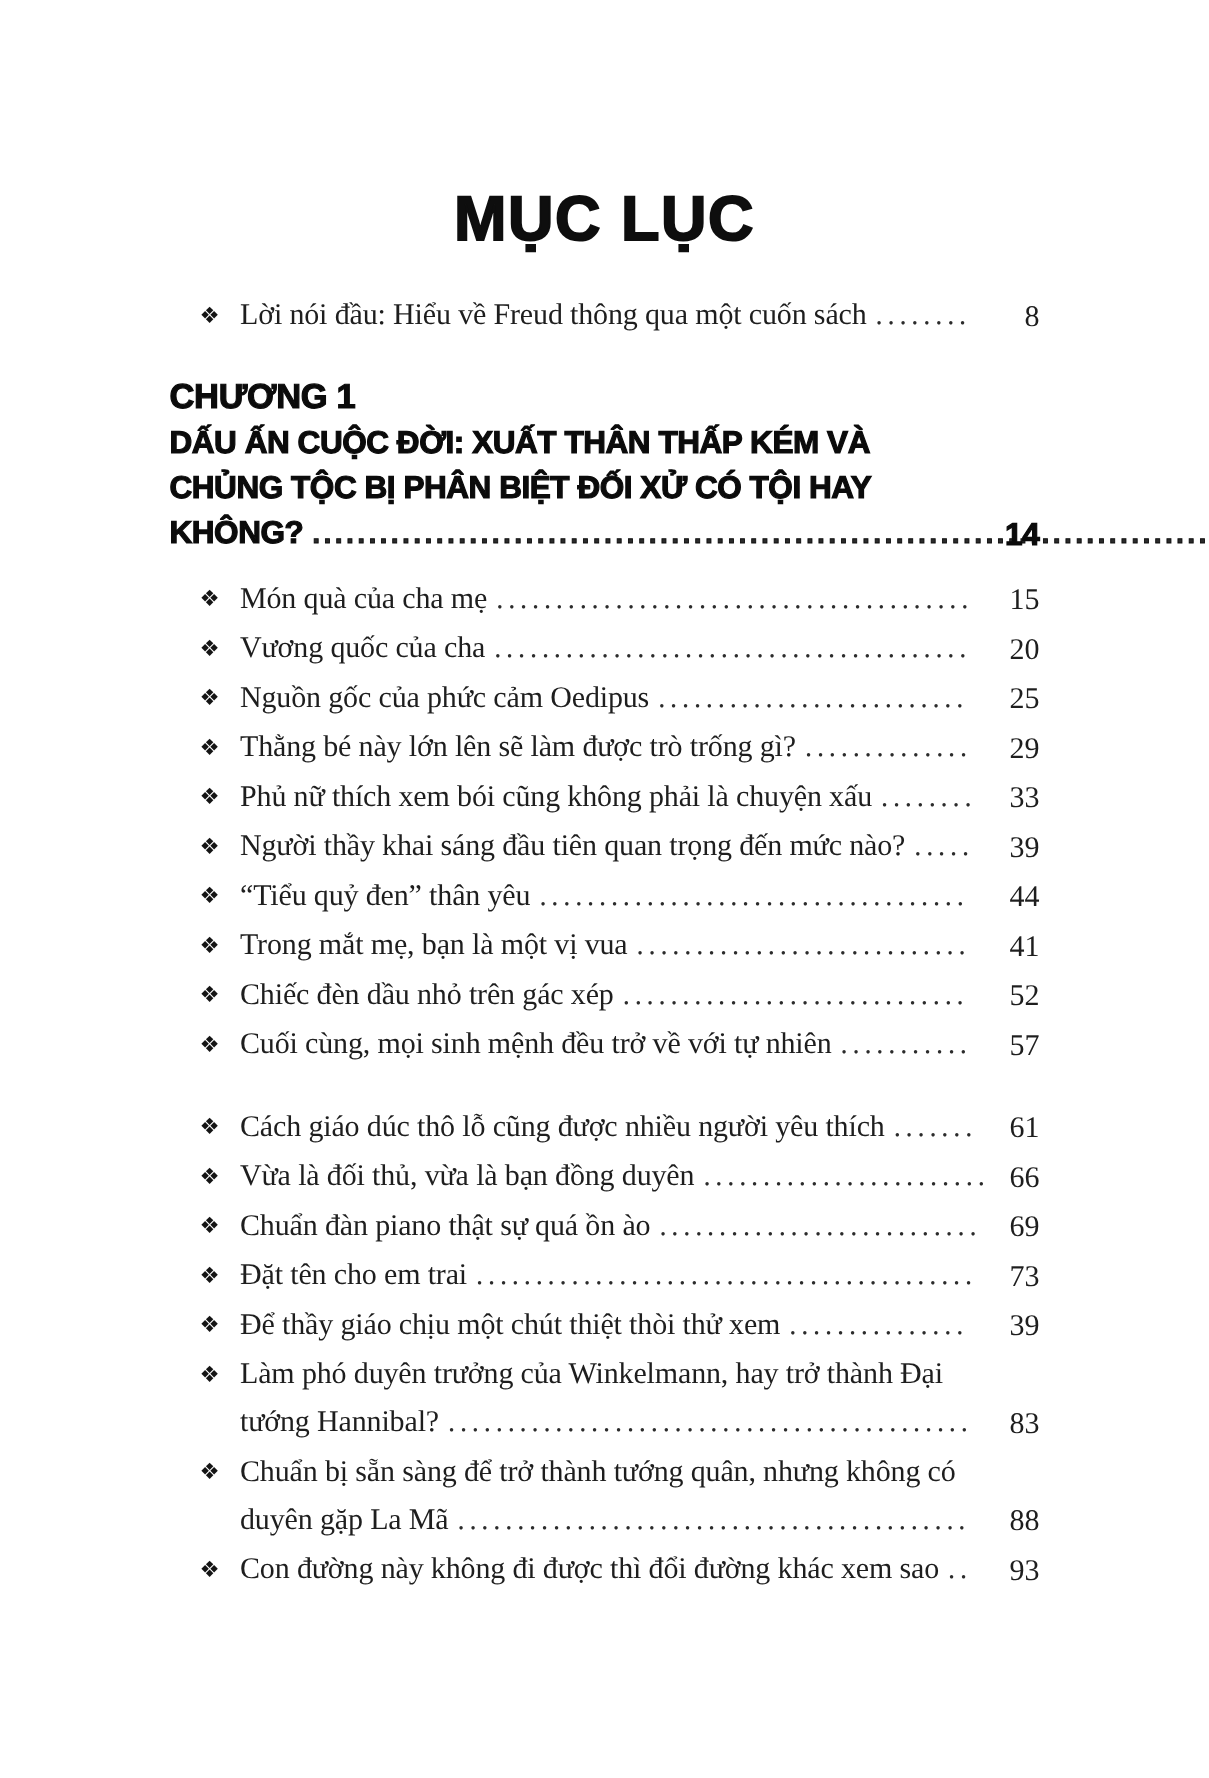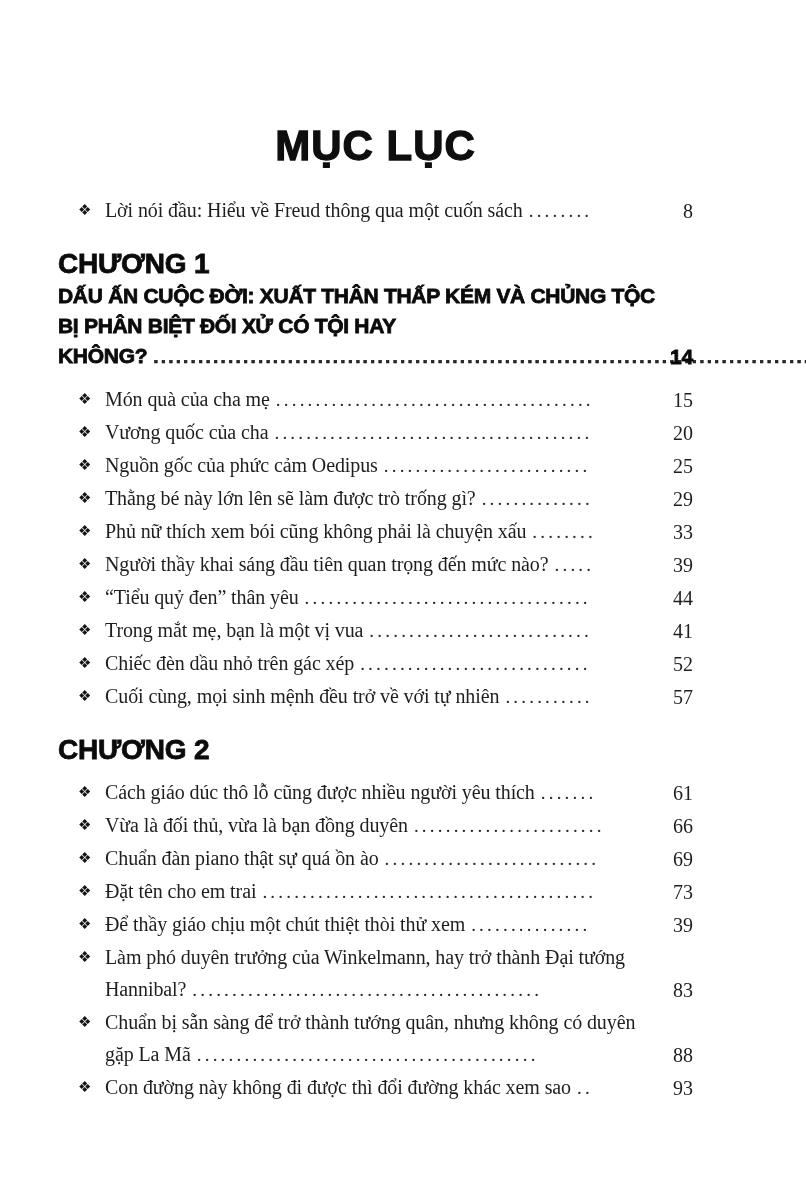--- a/index.html
+++ b/index.html
@@ -1,20 +1,20 @@
 <!DOCTYPE html>
 <html><head>
 <meta charset="utf-8">
 <style>
   html,body{margin:0;padding:0;background:#ffffff;}
   .page{
     position:relative;
     width:806px;height:1185px;
     box-sizing:border-box;
-    padding:124px 113px 0 58px;
+    padding:124px 113px 0 113px;
     background:#ffffff;
     color:#1e1e1e;
     font-family:"Liberation Serif",serif;
     overflow:hidden;
   }
   .page-title{
     margin:0 0 26px 0;
     text-align:center;
     font-family:"Liberation Sans",sans-serif;
     font-weight:bold;
@@ -51,21 +51,21 @@
   .pagenum{
     position:absolute;
     right:0;bottom:0;
     line-height:32px;
     text-align:right;
   }
   .chapter{margin-top:22px;}
   .kicker{
     font-family:"Liberation Sans",sans-serif;
     font-weight:bold;
-    font-size:28px;
+    font-size:23px;
     line-height:30px;
     letter-spacing:-0.2px;
     color:#0b0b0b;
     -webkit-text-stroke:0.8px #0b0b0b;
     margin-bottom:2px;
   }
   .entry.heading{
     padding-left:0;
     padding-right:36px;
     font-family:"Liberation Sans",sans-serif;
@@ -146,21 +146,20 @@
   </div>
 
   <div class="entry item">
     <span class="bullet">❖</span><span class="label">Cuối cùng, mọi sinh mệnh đều trở về với tự nhiên</span><span class="dots">...........</span>
     <span class="pagenum">57</span>
   </div>
 </div>
   </section>
 
   <section class="chapter">
-    <div class="kicker">CHƯƠNG 2</div>
     <div class="items">
   <div class="entry item">
     <span class="bullet">❖</span><span class="label">Cách giáo dúc thô lỗ cũng được nhiều người yêu thích</span><span class="dots">.......</span>
     <span class="pagenum">61</span>
   </div>
 
   <div class="entry item">
     <span class="bullet">❖</span><span class="label">Vừa là đối thủ, vừa là bạn đồng duyên</span><span class="dots">........................</span>
     <span class="pagenum">66</span>
   </div>

